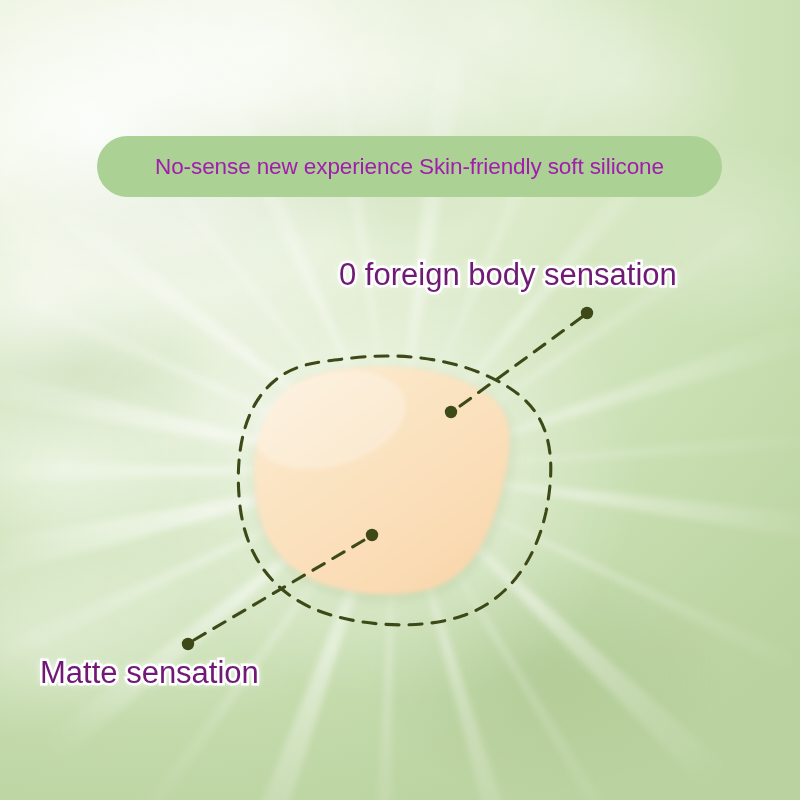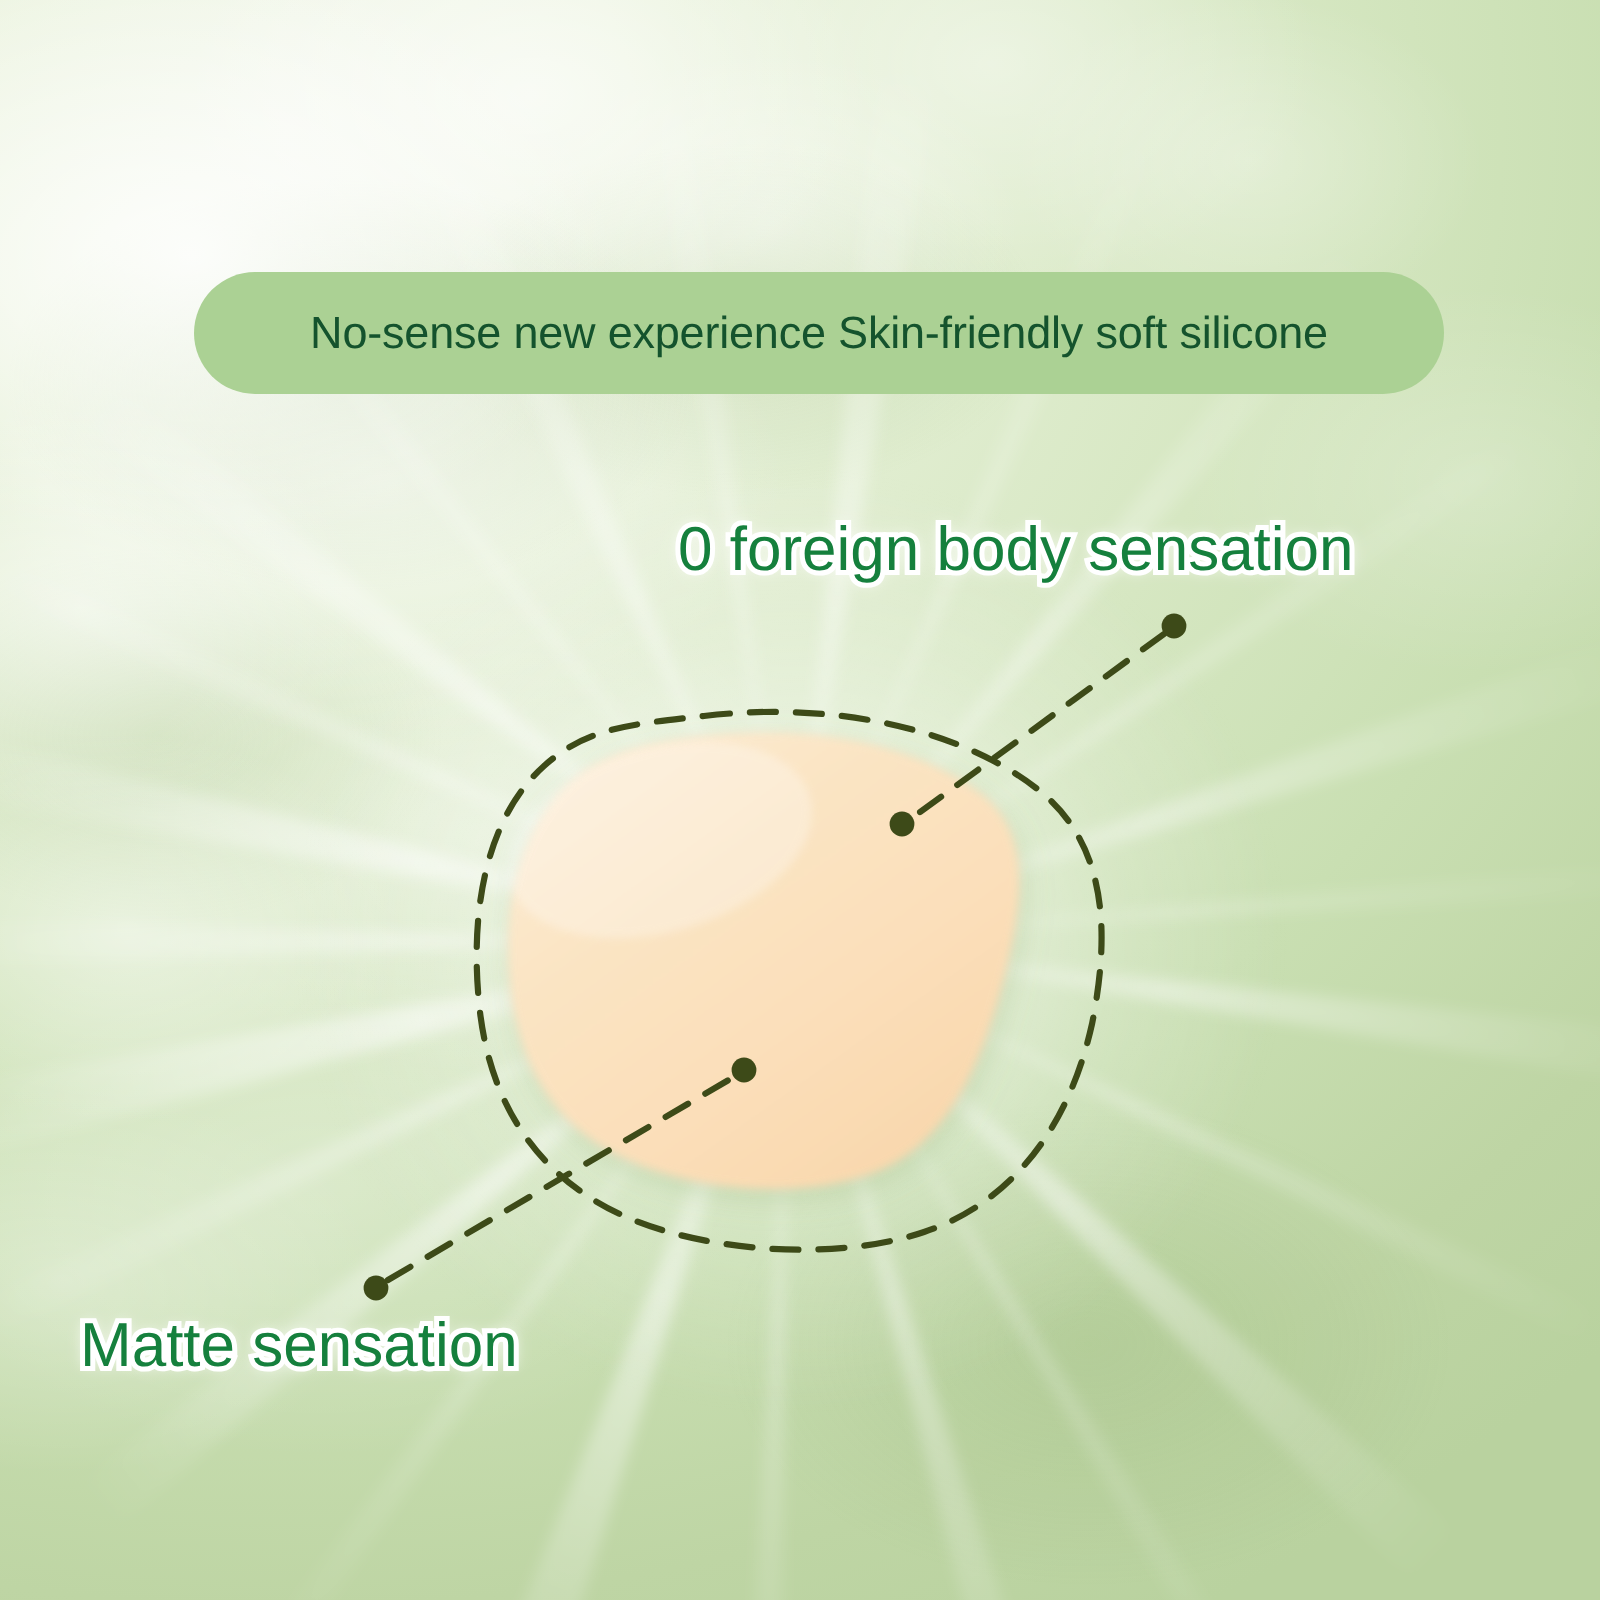--- a/index.html
+++ b/index.html
@@ -66,36 +66,36 @@
     top: 136px;
     width: 625px;
     height: 61px;
     border-radius: 31px;
     background: #abd194;
     display: flex;
     align-items: center;
     justify-content: center;
   }
   .banner-text {
-    color: #14532d;
+    color: #a21caf;
     font-size: 22.5px;
     letter-spacing: -0.1px;
     white-space: nowrap;
   }
 
   
   .annot-svg {
     position: absolute;
     inset: 0;
   }
 
   
   .callout {
     position: absolute;
-    color: #15803d;
+    color: #701a75;
     font-size: 31px;
     line-height: 1;
     white-space: nowrap;
     -webkit-text-stroke: 5px #ffffff;
     paint-order: stroke fill;
     text-shadow:
       0 0 6px rgba(255,255,255,0.95),
       0 0 10px rgba(255,255,255,0.75);
   }
   .callout-top  { left: 339px; top: 259px; }

